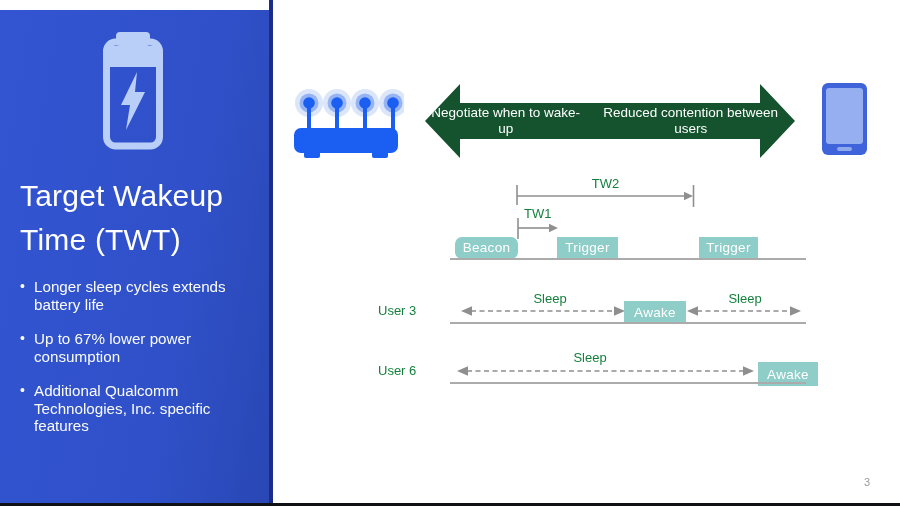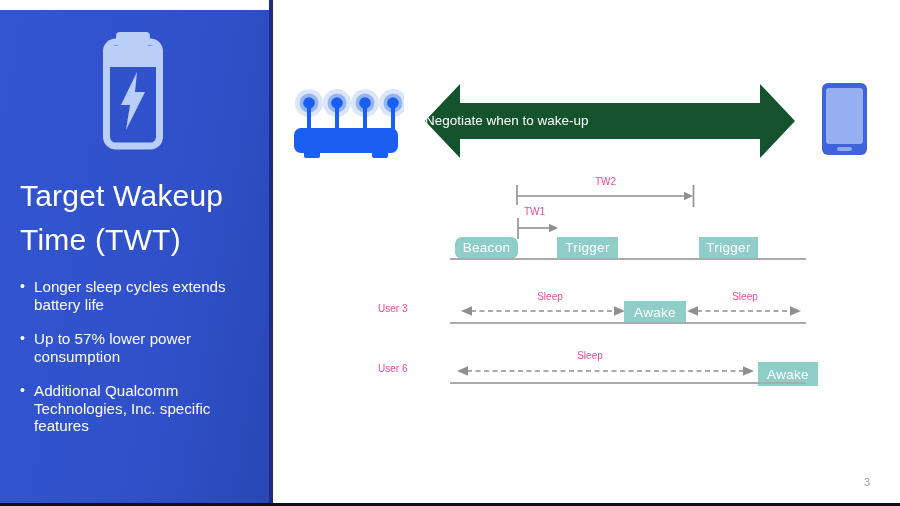--- a/index.html
+++ b/index.html
@@ -35,21 +35,21 @@
   .phone{position:absolute;left:822px;top:83px;}
   .banner-arrow{
     position:absolute;left:425px;top:84px;width:370px;height:74px;background:#14532d;
     clip-path:polygon(0 50%,9.46% 0,9.46% 25.7%,90.54% 25.7%,90.54% 0,100% 50%,
                       90.54% 100%,90.54% 74.3%,9.46% 74.3%,9.46% 100%);
     display:flex;flex-direction:row;align-items:center;justify-content:space-between;
     color:#ffffff;font-size:13.5px;line-height:16px;text-align:center;
   }
   
   .abs{position:absolute;}
-  .dlabel{color:#ec4899;font-size:10px;}
+  .dlabel{color:#15803d;font-size:13px;}
   .dlabel.center{text-align:center;}
   .baseline{position:absolute;height:2px;background:#ababab;}
   .tealbox{
     position:absolute;background:#8fcdc9;color:#ffffff;font-size:13.5px;
     display:flex;align-items:center;justify-content:center;letter-spacing:.3px;
   }
   .pagenum{position:absolute;left:840px;top:476px;width:30px;text-align:right;
     color:#9a9a9a;font-size:11px;}
   svg{display:block;}
 </style>
@@ -66,21 +66,21 @@
       <path d="M34 40 L18 73 L27 73 L23 98 L42 60 L32 60 Z" fill="#b9cff7"></path>
     </svg>
     <div class="page-title">Target Wakeup Time (TWT)</div>
     <ul class="bullets">
       <li>
         <span class="dot">•</span>
         <span>Longer sleep cycles extends battery life</span>
       </li>
       <li>
         <span class="dot">•</span>
-        <span>Up to 57% lower power consumption</span>
+        <span>Up to 67% lower power consumption</span>
       </li>
       <li>
         <span class="dot">•</span>
         <span>Additional Qualcomm Technologies, Inc. specific features</span>
       </li>
     </ul>
   </div>
   <div class="sidebar-edge"></div>
 
   <svg class="router" width="112" height="80" viewBox="0 0 112 80">
@@ -102,20 +102,21 @@
       <circle cx="73" cy="19" r="5.8" fill="#1a5ef2"></circle>
       <circle cx="101" cy="19" r="5.8" fill="#1a5ef2"></circle>
       <rect x="2" y="44" width="104" height="25" rx="7" fill="#1a5ef2"></rect>
       <rect x="12" y="67" width="16" height="7" rx="2" fill="#1a5ef2"></rect>
       <rect x="80" y="67" width="16" height="7" rx="2" fill="#1a5ef2"></rect>
     </g>
   </svg>
 
   <div class="banner-arrow">
     <div>Negotiate when to wake-up</div>
+    <div>Reduced contention between users</div>
   </div>
 
   <svg class="phone" width="45" height="72" viewBox="0 0 45 72">
     <rect x="0" y="0" width="45" height="72" rx="6" fill="#3e63da"></rect>
     <rect x="4" y="5" width="37" height="56" rx="3" fill="#95aff0"></rect>
     <rect x="15" y="64" width="15" height="4" rx="2" fill="#8fa9ee"></rect>
   </svg>
 
   <svg class="abs" style="left:450px;top:178px;" width="320" height="64" viewBox="0 0 320 64">
     <g stroke="#8f8f8f" stroke-width="1.6" fill="#8f8f8f">

